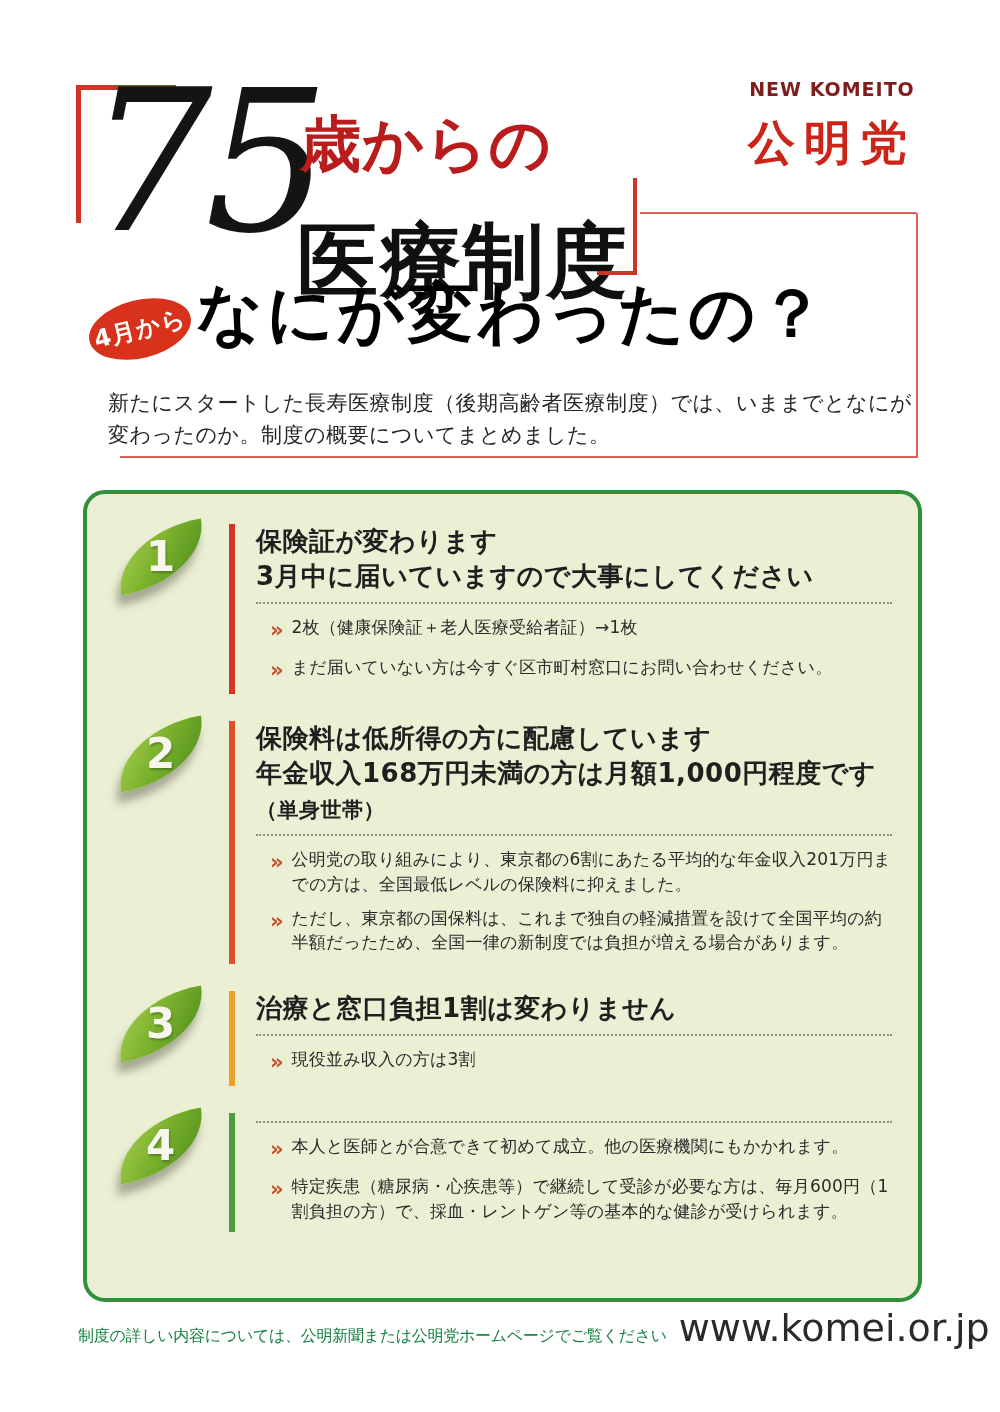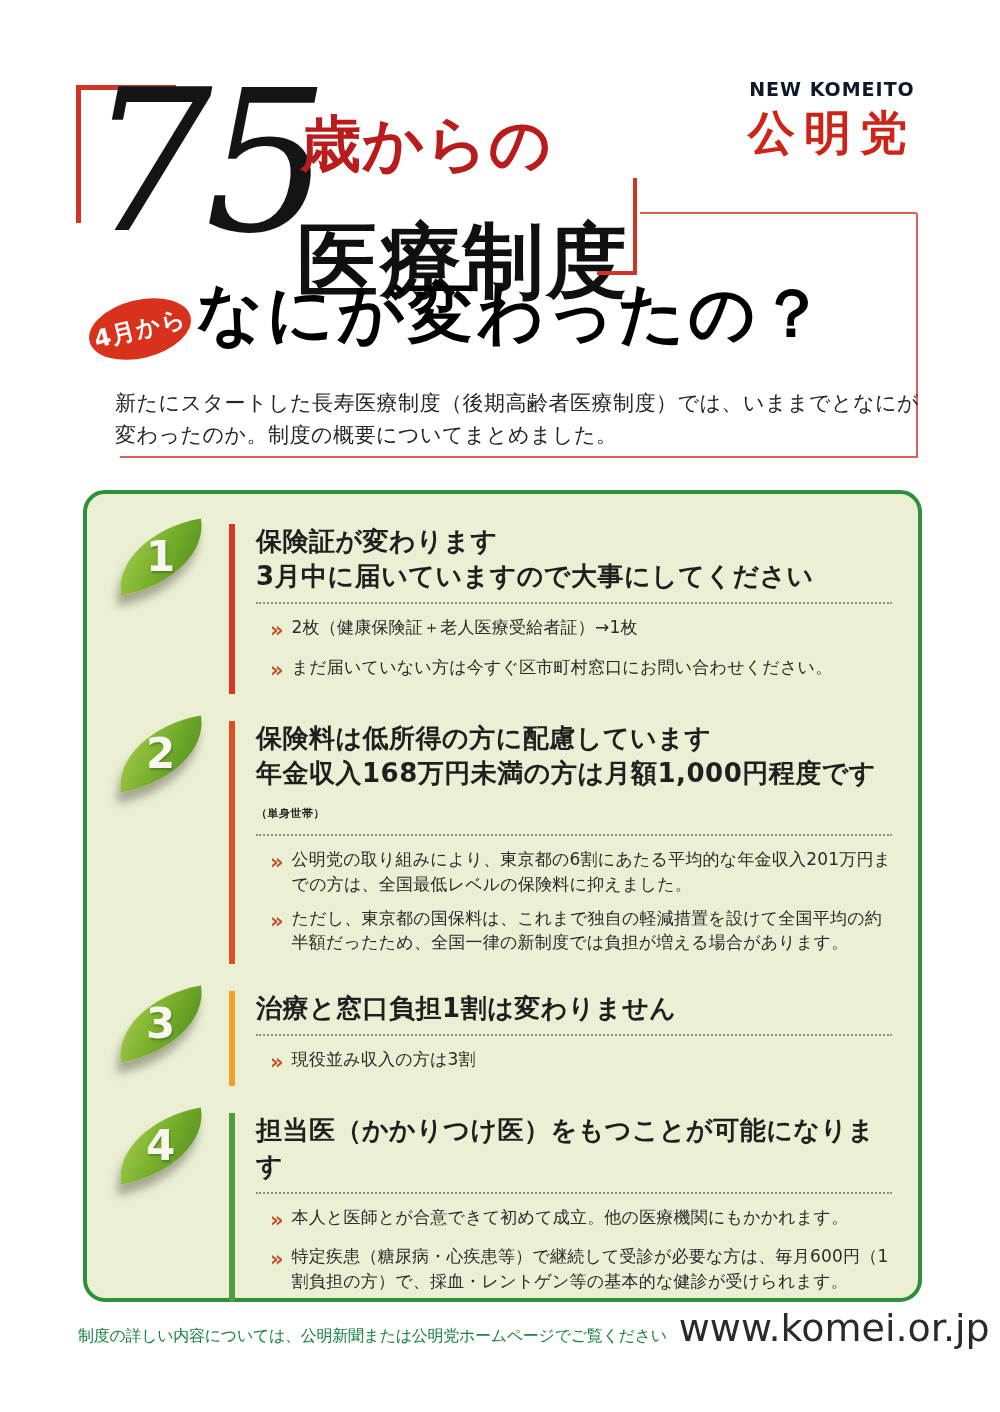--- a/index.html
+++ b/index.html
@@ -29,22 +29,22 @@
   .title-line2 {
     position:absolute; left:297px; top:180px;
     font-family:"DejaVu Serif","Liberation Serif",serif;
     font-weight:bold; font-size:81px; color:#101010; letter-spacing:2px;margin-top:28px;
   }
   .bracket-close {
     position:absolute; left:597px; top:178px; width:40px; height:97px;
     border-right:4px solid #cf3527; border-bottom:4px solid #cf3527;
   }
   .brand { position:absolute; left:742px; top:78px; width:180px; text-align:center; }
-  .brand-top { font-size:19px; font-weight:bold; color:#0f172a; letter-spacing:1px; }
-  .brand-name { font-size:47px; font-weight:900; color:#cc2418; letter-spacing:9px; margin-top:2px; }
+  .brand-top { font-size:19px; font-weight:bold; color:#7f1d1d; letter-spacing:1px; }
+  .brand-name { font-size:47px; font-weight:900; color:#cc2418; letter-spacing:9px; margin-top:12px; }
 
   .red-frame {
     position:absolute; left:640px; top:212px; width:278px; height:246px;
     border-top:2px solid #da6156; border-right:2px solid #da6156;
     border-radius:0 3px 0 0;
   }
   .red-underline {
     position:absolute; left:120px; top:456px; width:798px; height:2px;
     background:#da6156;
   }
@@ -55,21 +55,21 @@
     transform:rotate(-14deg);
     display:flex; align-items:center; justify-content:center;
     color:#fff; font-size:24px; font-weight:bold; letter-spacing:1px;
   }
   .headline {
     position:absolute; left:196px; top:278px;
     font-size:66px; font-weight:900; color:#000000; letter-spacing:3px;
     line-height:1.1; white-space:nowrap;
   }
   .description {
-    position:absolute; left:115px; top:388px;
+    position:absolute; left:108px; top:388px;
     font-size:21px; color:#262626; line-height:1.5; white-space:pre-line;
     letter-spacing:0.5px;
   }
 
   
   .panel {
     position:absolute; left:83px; top:490px; width:839px; height:812px;
     background:#ebefd3; border:4px solid #2f8f3b; border-radius:22px;
     padding:30px 16px 0 16px;
   }
@@ -89,21 +89,21 @@
     text-shadow:1px 2px 2px rgba(60,90,30,.5);
   }
   .content {
     flex:1; border-left:6px solid var(--accent,#d53426);
     padding:0 10px 0 21px;
   }
   .sec-title {
     font-size:26px; font-weight:800; color:#1f1f1f; line-height:1.35;
     white-space:pre-line; letter-spacing:0.5px;
   }
-  .title-note { font-size:11px; font-weight:800; white-space:normal; }
+  .title-note { font-size:21px; font-weight:800; white-space:normal; }
   .dotted { border-bottom:2px dotted #8d8d85; margin:8px 0 11px 0; height:0; }
   .bullet { display:flex; margin:0 0 9px 14px; }
   .chev {
     color:#c6502b; font-weight:bold; font-size:21px; line-height:1.45;
     margin-right:8px; flex-shrink:0;
   }
   .btext { font-size:17px; color:#2a2a2a; line-height:1.45; letter-spacing:0.2px; }
 
   
   .footer {
@@ -198,21 +198,20 @@
     </div>
   </section>
 
   <section class="item">
     <div class="leaf-cell">
       <div class="leaf">
         <span class="leaf-num">4</span>
       </div>
     </div>
     <div class="content" style="--accent: #4f9c3e;">
-      <h2 class="sec-title"><span>担当医（かかりつけ医）をもつことが可能になります</span></h2>
       <div class="dotted"></div>
       <div class="bullet">
         <span class="chev">»</span>
         <span class="btext">本人と医師とが合意できて初めて成立。他の医療機関にもかかれます。</span>
       </div>
       <div class="bullet">
         <span class="chev">»</span>
         <span class="btext">特定疾患（糖尿病・心疾患等）で継続して受診が必要な方は、毎月600円（1割負担の方）で、採血・レントゲン等の基本的な健診が受けられます。</span>
       </div>
     </div>

